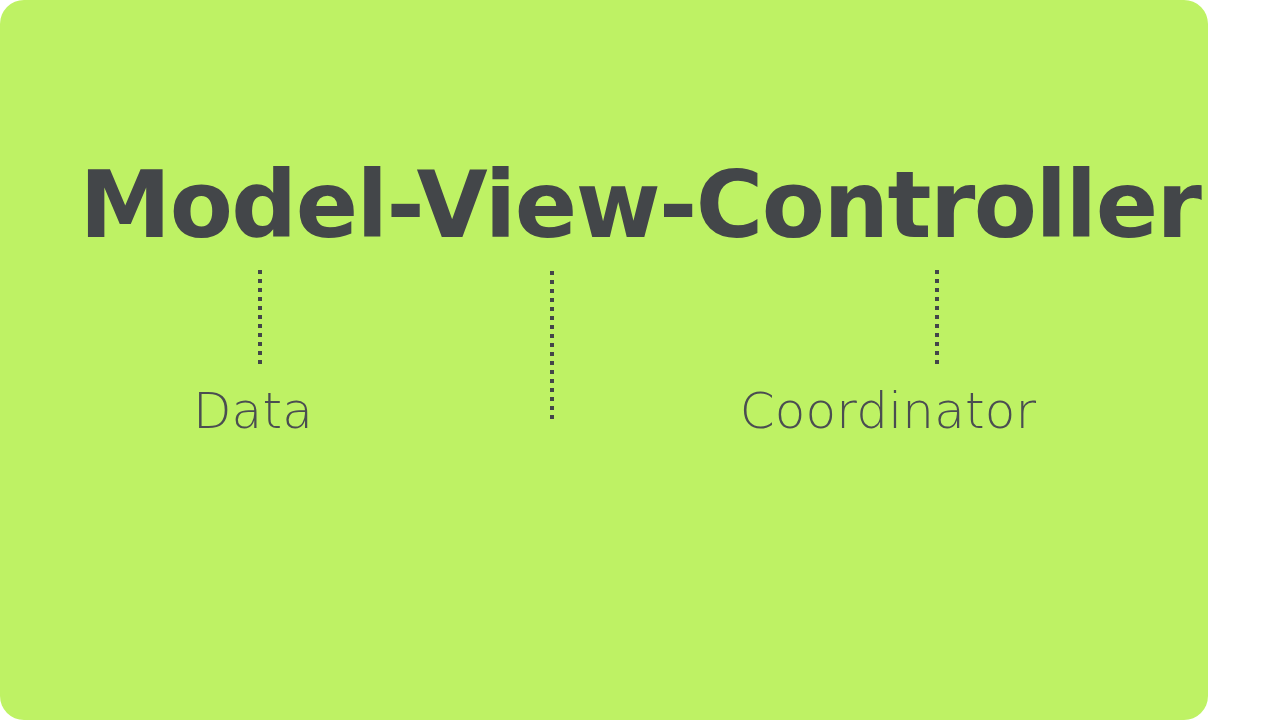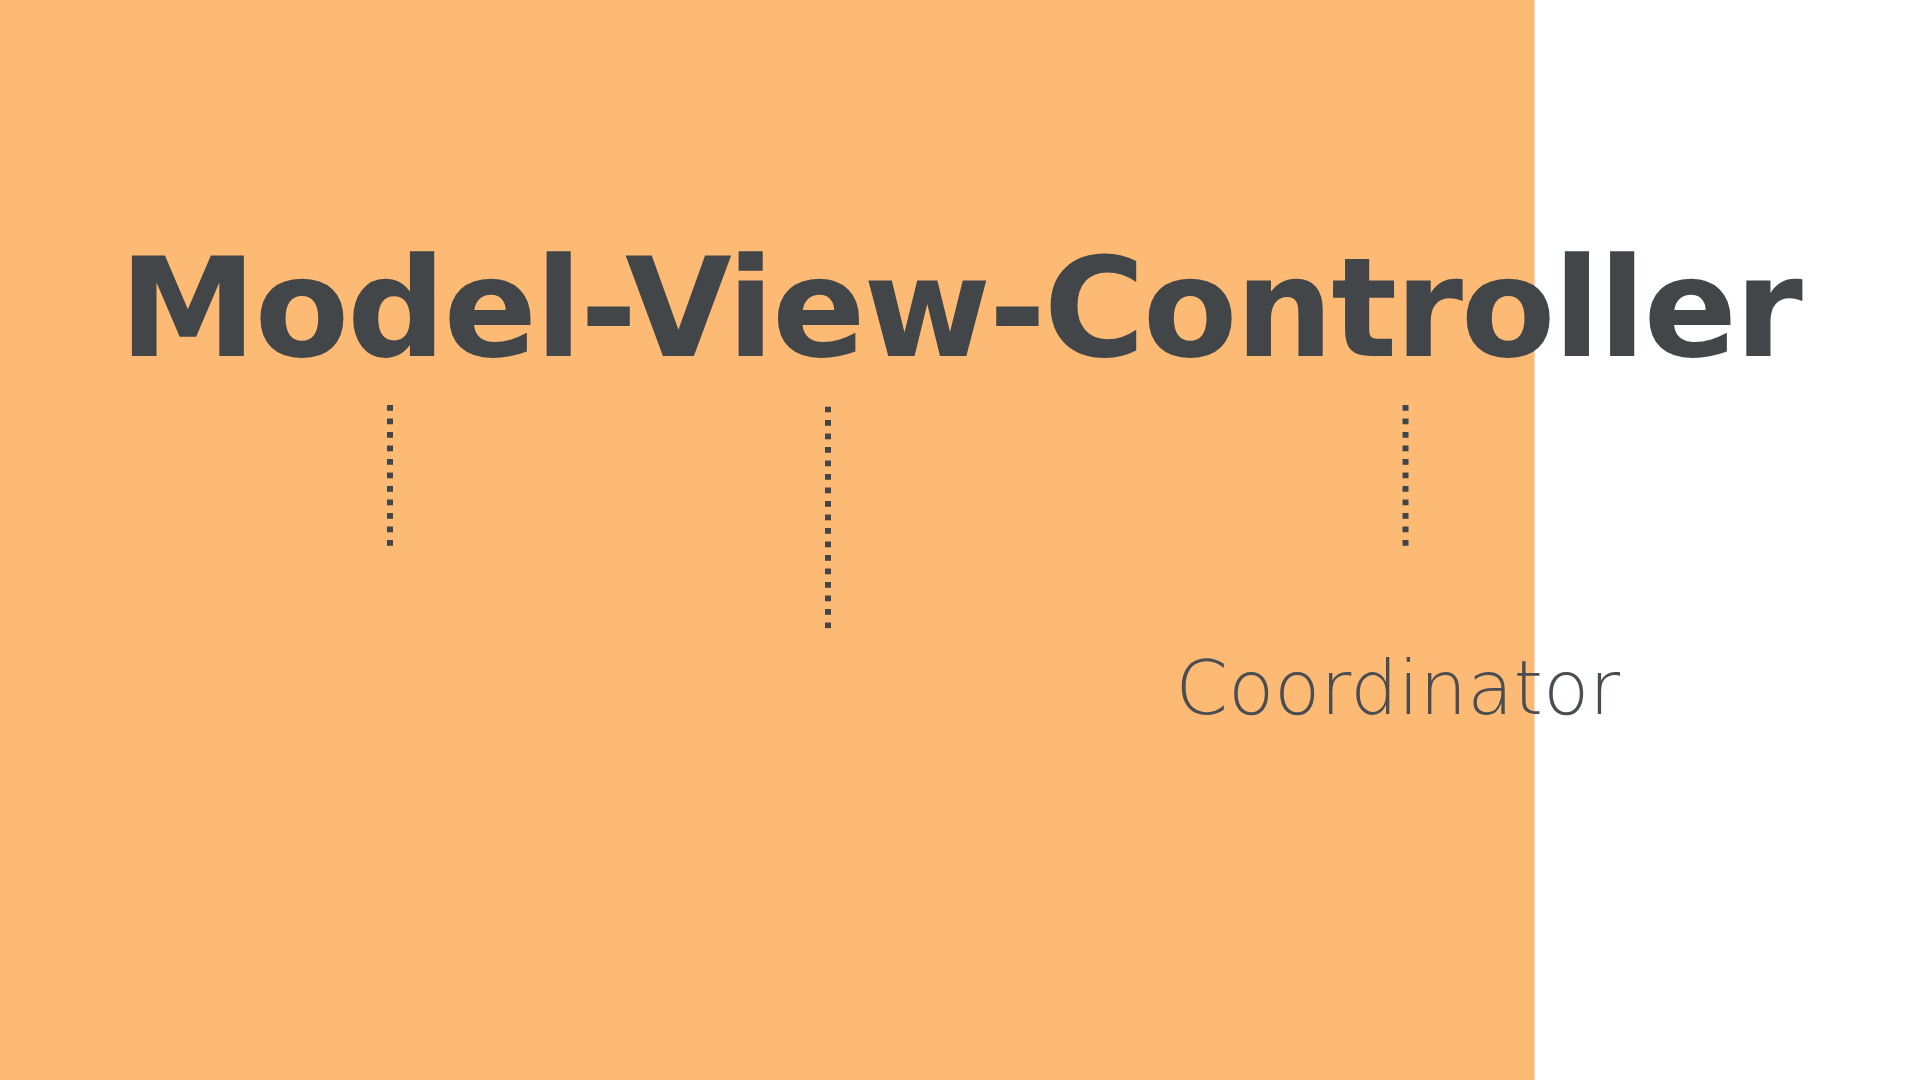--- a/index.html
+++ b/index.html
@@ -10,23 +10,24 @@
   body {
     width: 1280px;
     height: 720px;
     background: #ffffff;
     font-family: "Liberation Sans", "DejaVu Sans", sans-serif;
     overflow: hidden;
   }
 
   #slide {
     position: relative;
-    width: 1023px;
+    width: 1208px;
     height: 720px;
-    background: #fdba74;
+    background: #bef264;
+    border-radius: 24px;
   }
 
   
   .title {
     position: absolute;
     left: 0;
     top: 160px;
     width: 1280px;
     text-align: center;
     font-family: "DejaVu Sans", "Liberation Sans", sans-serif;
@@ -64,32 +65,33 @@
     font-weight: 300;
     letter-spacing: 0.2px;
     line-height: 1.0;
     color: #4a4d51;
     white-space: nowrap;
     transform: translateX(-50%);
     text-align: center;
   }
   .leaf-label.l-data   { left: 253px; top: 386px; }
   .leaf-label.l-ui     { left: 545px; top: 437px; }
-  .leaf-label.l-coord  { left: 932px; top: 386px; margin-top: 48px; }
+  .leaf-label.l-coord  { left: 888px; top: 386px; }
 </style>
 </head>
 <body>
 
 <div id="slide">
 
   <div class="title">Model-View-Controller</div>
 
   <div class="connector c1"></div>
 
   <div class="connector c2"></div>
 
   <div class="connector c3"></div>
 
+  <div class="leaf-label l-data">Data</div>
 
 
   <div class="leaf-label l-coord">Coordinator</div>
 
 </div>
 
 </body></html>

